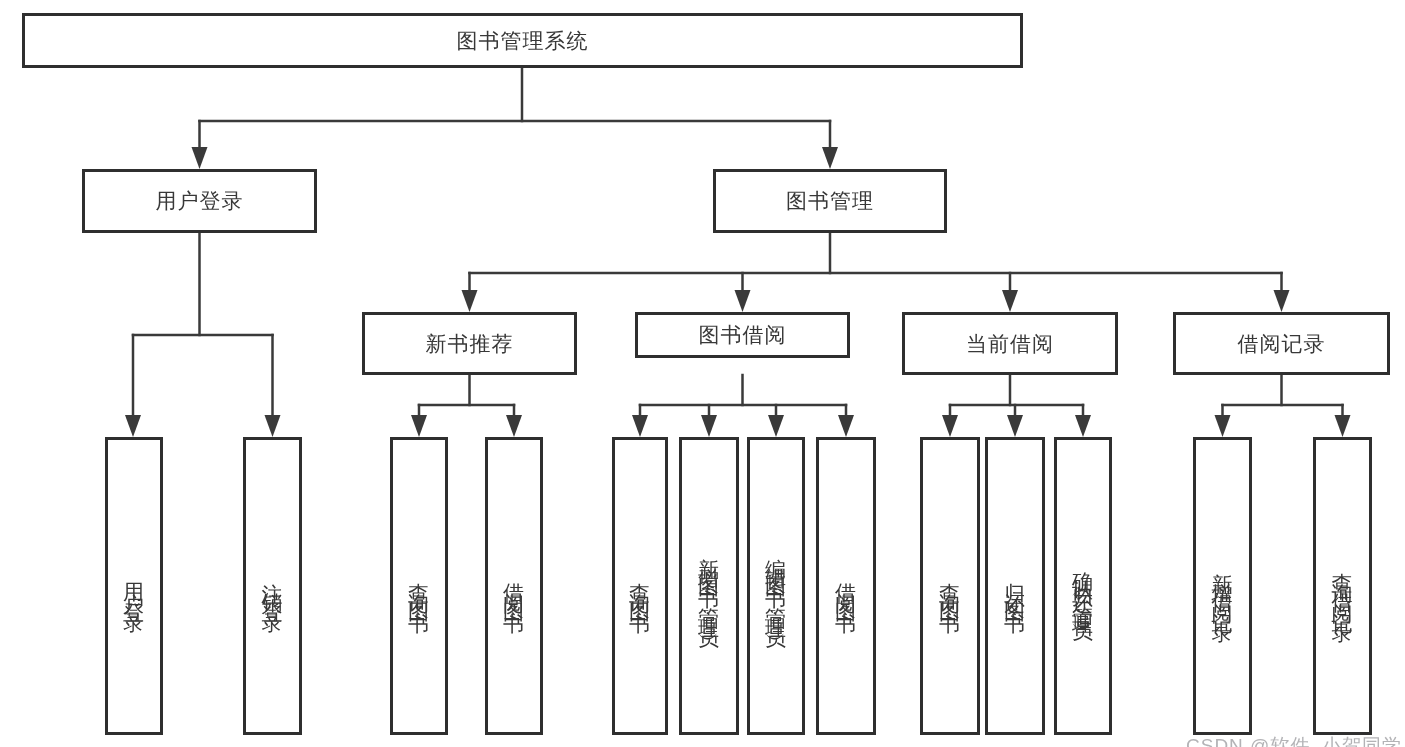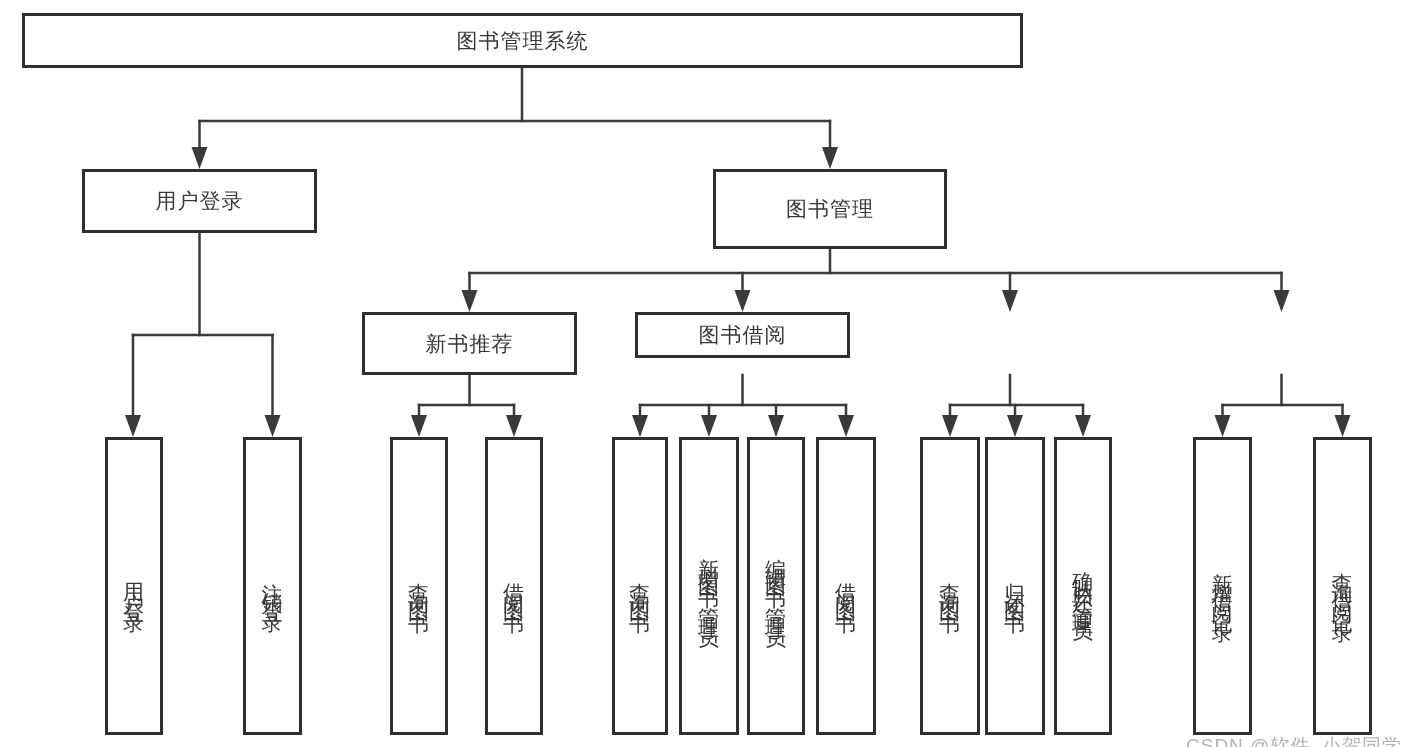--- a/index.html
+++ b/index.html
@@ -128,29 +128,35 @@
     </g>
   </svg>
 
   <div class="node" style="left:22px; top:13px; width:1001px; height:55px;">
     <span class="hlabel">图书管理系统</span>
   </div>
 
   <div class="node" style="left:82px; top:169px; width:235px; height:64px;">
     <span class="hlabel">用户登录</span>
   </div>
-  <div class="node" style="left:713px; top:169px; width:234px; height:80px;">
+  <div class="node" style="left:713px; top:169px; width:234px; height:64px;">
     <span class="hlabel">图书管理</span>
   </div>
 
   <div class="node" style="left:362px; top:312px; width:215px; height:63px;">
     <span class="hlabel">新书推荐</span>
   </div>
   <div class="node" style="left:635px; top:312px; width:215px; height:46px;">
     <span class="hlabel">图书借阅</span>
+  </div>
+  <div class="node" style="left:902px; top:312px; width:216px; height:63px;">
+    <span class="hlabel">当前借阅</span>
+  </div>
+  <div class="node" style="left:1173px; top:312px; width:217px; height:63px;">
+    <span class="hlabel">借阅记录</span>
   </div>
 
   <div class="node" style="left:105px; top:437px; width:58px; height:298px;">
     <span class="vlabel">用户登录</span>
   </div>
   <div class="node" style="left:243px; top:437px; width:59px; height:298px;">
     <span class="vlabel">注销登录</span>
   </div>
   <div class="node" style="left:390px; top:437px; width:58px; height:298px;">
     <span class="vlabel">查询图书</span>

